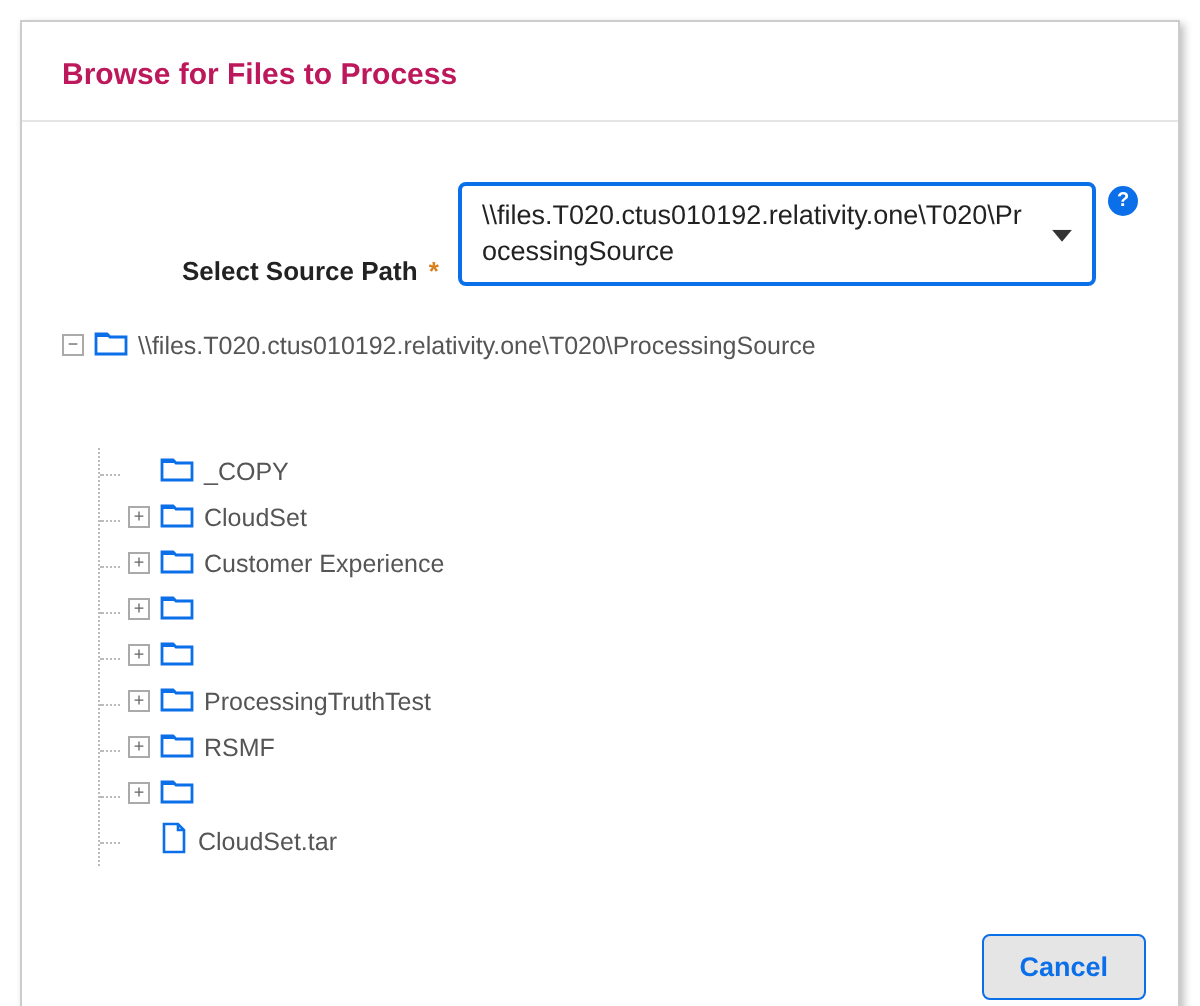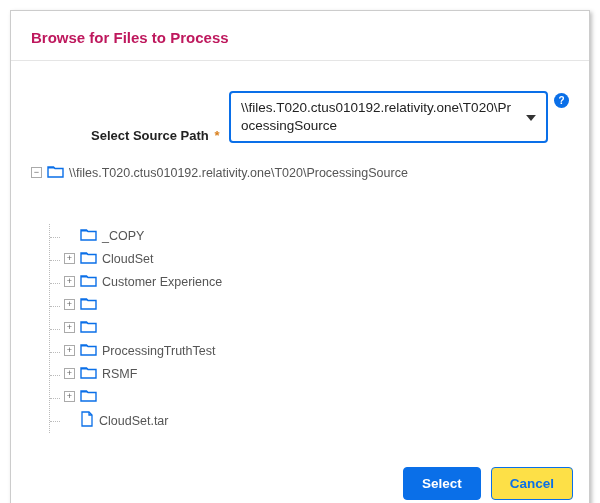--- a/index.html
+++ b/index.html
@@ -154,21 +154,21 @@
     padding: 8px 18px;
     border-radius: 4px;
     cursor: pointer;
   }
   .btn-primary {
     background: #0a6fe8;
     color: #fff;
     border: 1px solid #0a6fe8;
   }
   .btn-secondary {
-    background: #fde047;
+    background: #e5e5e5;
     color: #0a6fe8;
     border: 1px solid #0a6fe8;
   }
 </style>
 </head>
 <body>
 
 <div class="dialog">
 
   <div class="header">
@@ -299,17 +299,16 @@
                 </div>
               </li>
             </ul>
         </li>
       </ul>
     </div>
 
   </div>
 
   <div class="footer">
-    <button class="btn btn-primary">Select</button>
     <button class="btn btn-secondary">Cancel</button>
   </div>
 
 </div>
 
 </body></html>

